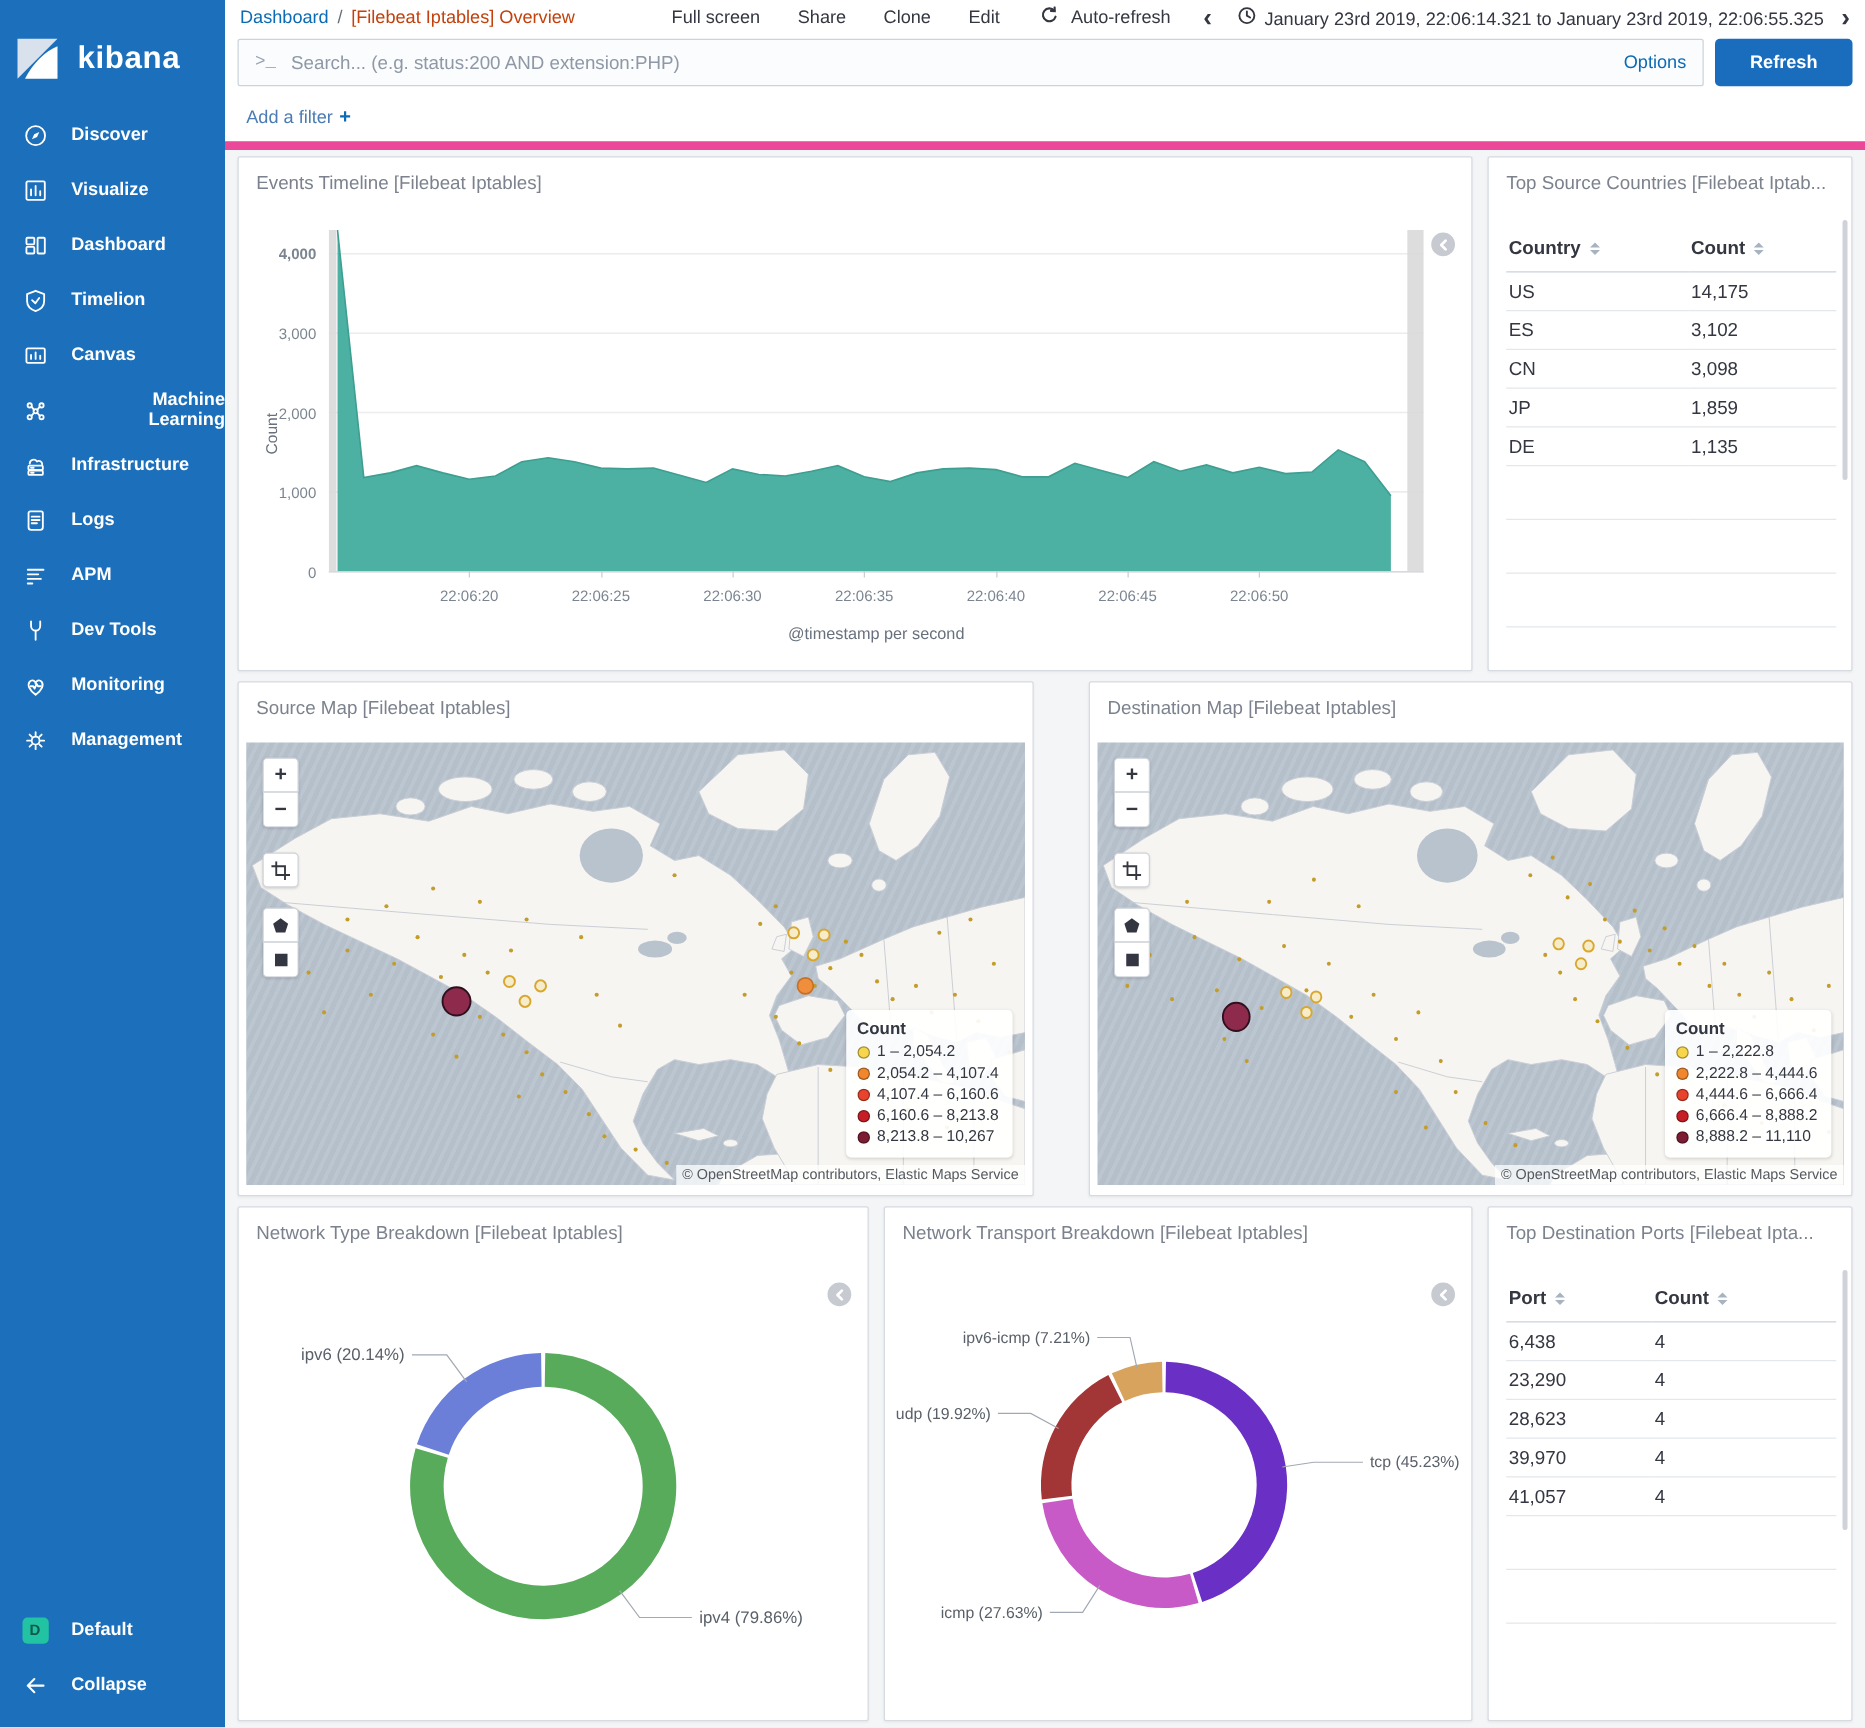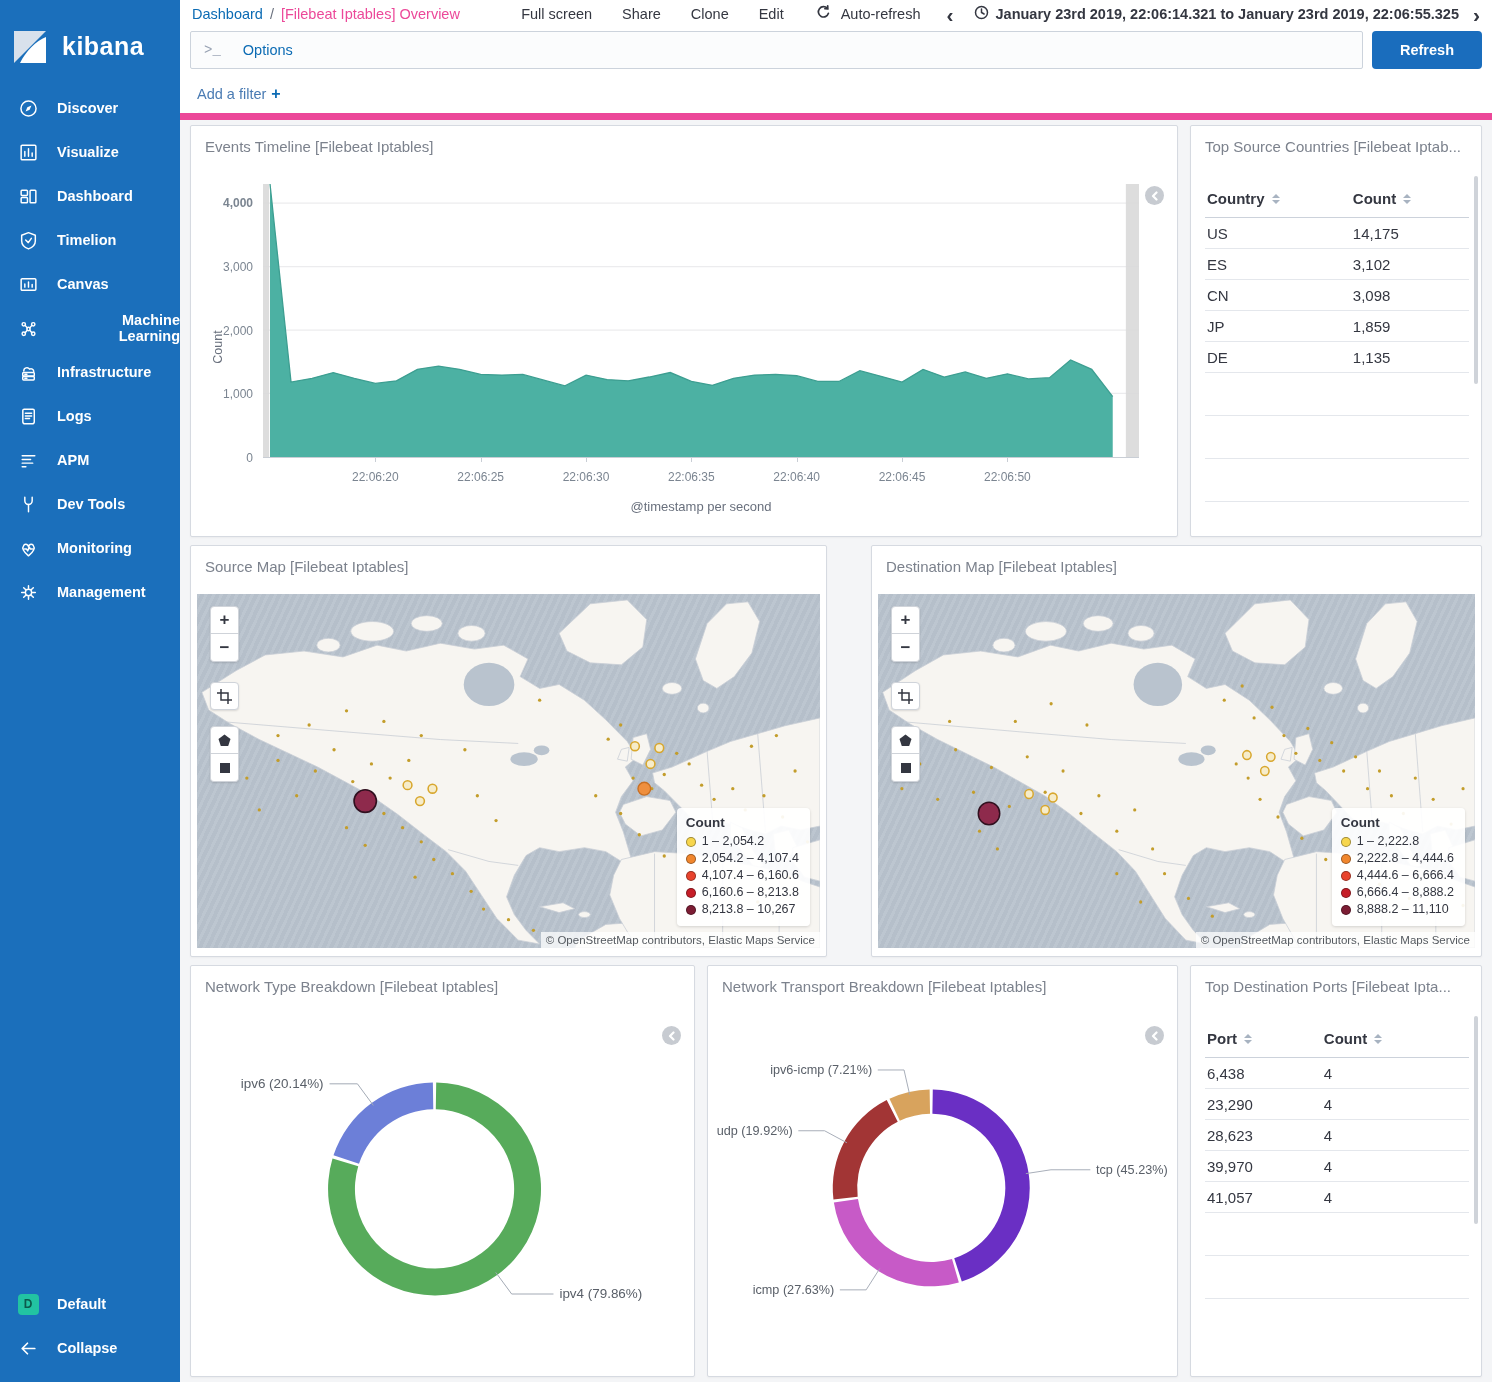--- a/index.html
+++ b/index.html
@@ -18,28 +18,28 @@
   .sidebar-footer { margin-top:auto; padding-bottom:12px; display:flex; flex-direction:column; }
   .space-badge { width:21px; height:21px; background:#22c3a2; border-radius:4px; color:#0c5a4c; font-weight:700;
                  font-size:12px; display:flex; align-items:center; justify-content:center; margin-left:0; }
   .sidebar svg { display:block; }
 
   
   .main { flex:1; display:flex; flex-direction:column; background:#fff; min-width:0; }
   .row1 { height:31px; display:flex; align-items:center; padding:2px 12px 0 12px; font-size:14.5px; }
   .breadcrumb-link { color:#0b6bb4; text-decoration:none; cursor:pointer; }
   .crumb-sep { color:#69707d; margin:0 7px; }
-  .page-title { color:#ec4899; }
+  .page-title { color:#c2410c; }
   .row1-spacer { flex:1; }
   .menu-item { color:#343741; margin-left:30px; cursor:pointer; }
   .autorefresh { display:flex; align-items:center; gap:10px; margin-left:32px; cursor:pointer; }
   .chev { font-size:21px; font-weight:700; color:#343741; line-height:1; cursor:pointer; }
   .chev.left { margin-left:26px; }
   .chev.right { margin-left:14px; }
-  .time-range { display:flex; align-items:center; gap:7px; margin-left:20px; cursor:pointer; white-space:nowrap;font-weight:bold; }
+  .time-range { display:flex; align-items:flex-end; gap:7px; margin-left:20px; cursor:pointer; white-space:nowrap; }
 
   .row2 { display:flex; gap:9px; padding:5px 10px 6px 10px; }
   .search-box { flex:1; height:38px; background:#fbfcfd; border:1px solid #ccd3dc; border-radius:2px;
                 display:flex; align-items:center; padding:0 13px; }
   .prompt-icon { font-family:"Liberation Mono", monospace; color:#98a2b3; font-size:14px; margin-right:12px; }
   .search-box input { flex:1; border:none; outline:none; background:transparent; font-size:15px;
                       font-family:"Liberation Sans", sans-serif; color:#343741; }
   .search-box input::placeholder { color:#8e98a6; }
   .options-link { color:#0b6bb4; font-size:14.5px; cursor:pointer; margin-left:10px; }
   .refresh-btn { width:110px; height:38px; background:#1a6dbd; border:none; border-radius:4px; color:#fff;
@@ -291,20 +291,21 @@
             </svg>
         </span>
         <span>January 23rd 2019, 22:06:14.321 to January 23rd 2019, 22:06:55.325</span>
       </span>
       <span class="chev right">›</span>
     </div>
 
     <div class="row2">
       <div class="search-box">
         <span class="prompt-icon">&gt;_</span>
+        <input type="text" placeholder="Search... (e.g. status:200 AND extension:PHP)" style="">
         <span class="options-link">Options</span>
       </div>
       <button class="refresh-btn">Refresh</button>
     </div>
 
     <div class="row3">
       <span class="add-filter">
         <span>Add a filter</span><b>+</b>
       </span>
     </div>

